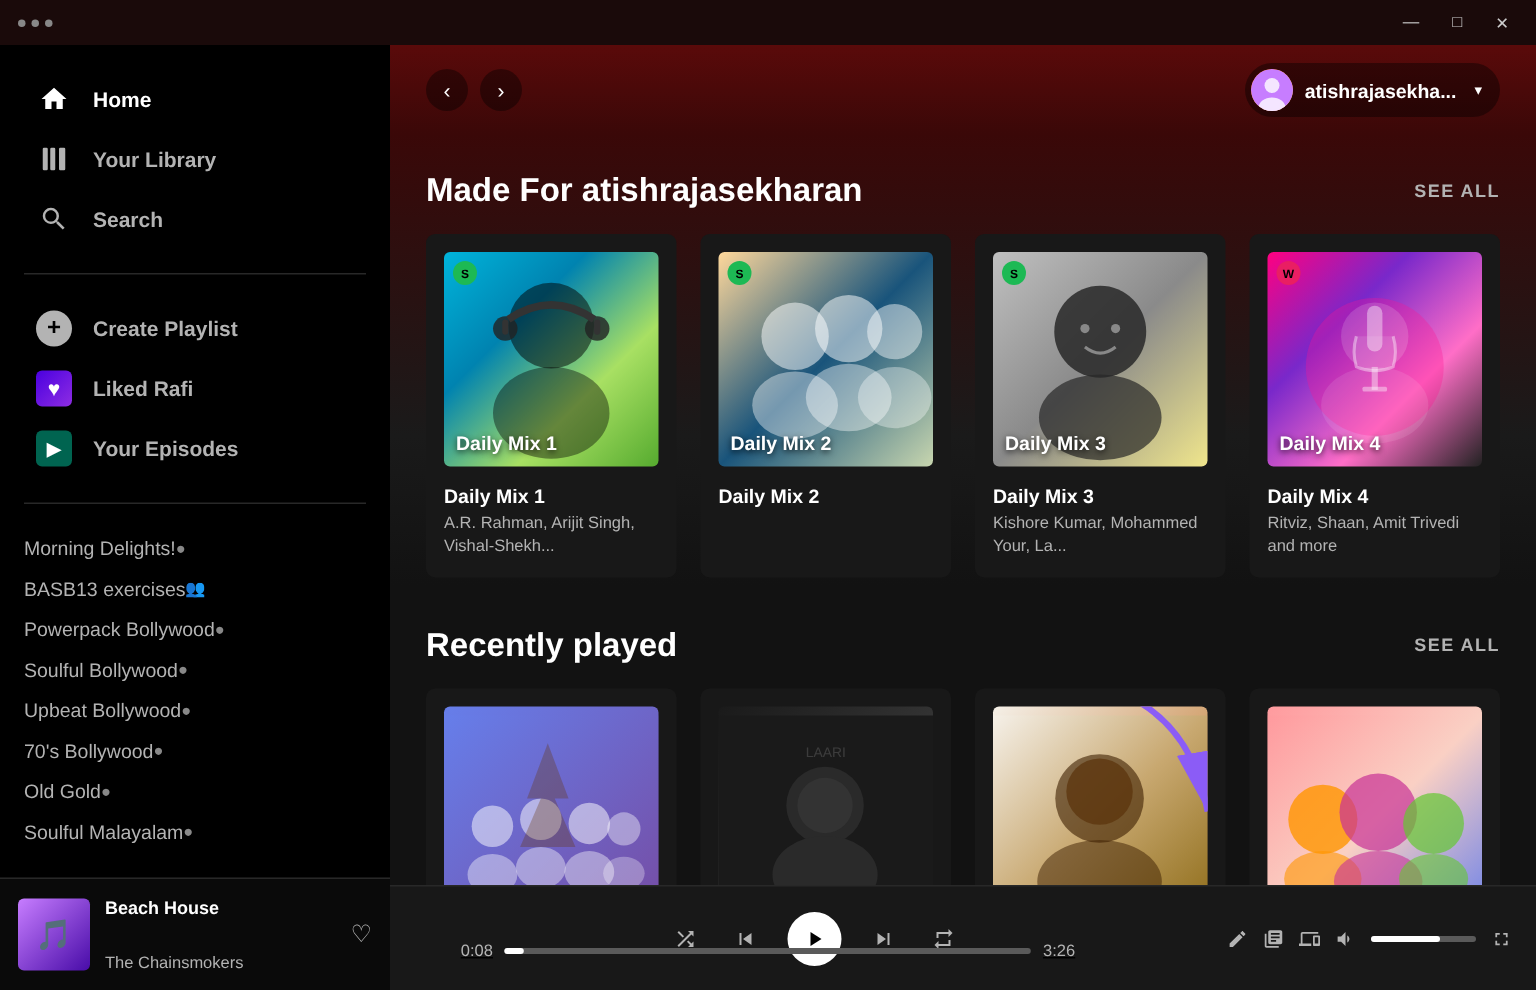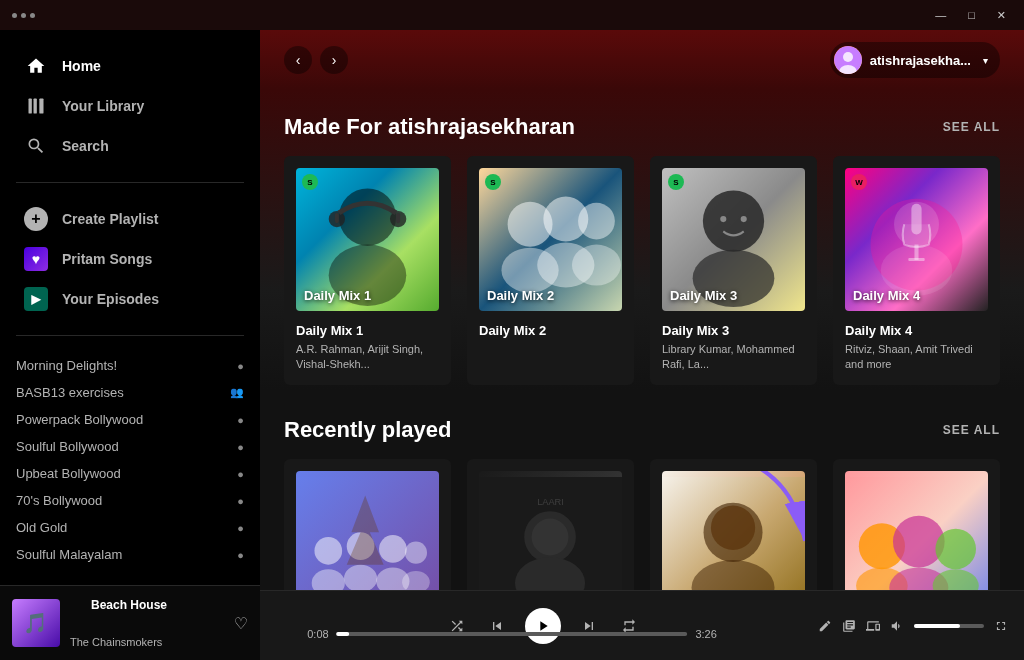--- a/index.html
+++ b/index.html
@@ -144,21 +144,20 @@
       flex: 1;
       overflow-y: auto;
       padding: 8px 0;
     }
     .playlist-list::-webkit-scrollbar { width: 4px; }
     .playlist-list::-webkit-scrollbar-thumb { background: #555; border-radius: 2px; }
 
     .playlist-item {
       display: flex;
       align-items: center;
-      justify-content: space-between;
       padding: 6px 16px;
       color: #b3b3b3;
       font-size: 13px;
       cursor: pointer;
     }
     .playlist-item-icon {
       color: #888;
       font-size: 11px;
     }
 
@@ -183,21 +182,20 @@
       font-size: 20px;
     }
     .np-info { flex: 1; min-width: 0; }
     .np-title {
       color: #fff;
       font-size: 12px;
       font-weight: 600;
       white-space: nowrap;
       overflow: hidden;
       text-overflow: ellipsis;
-      margin-left: 21px;
     }
     .np-artist {
       color: #b3b3b3;
       font-size: 11px;
       margin-top: 24px;
     }
     .np-heart {
       color: #b3b3b3;
       font-size: 16px;
       cursor: pointer;
@@ -545,21 +543,21 @@
 
     <div class="sidebar-divider"></div>
 
     <div class="sidebar-actions">
       <div class="action-item">
         <div class="action-icon-circle">+</div>
         <span>Create Playlist</span>
       </div>
       <div class="action-item">
         <div class="action-icon-heart">♥</div>
-        <span>Pritam Songs</span>
+        <span>Liked Rafi</span>
       </div>
       <div class="action-item">
         <div class="action-icon-podcast">▶</div>
         <span>Your Episodes</span>
       </div>
     </div>
 
     <div class="sidebar-divider"></div>
 
     <div class="playlist-list">
@@ -678,21 +676,21 @@
                 <circle cx="70" cy="52" r="30" fill="rgba(40,40,40,0.85)"></circle>
                 <ellipse cx="70" cy="108" rx="40" ry="28" fill="rgba(40,40,40,0.7)"></ellipse>
 
                 <circle cx="60" cy="50" r="3" fill="#888"></circle>
                 <circle cx="80" cy="50" r="3" fill="#888"></circle>
                 <path d="M60 62 Q70 70 80 62" stroke="#888" stroke-width="2" fill="none"></path>
               </svg>
               <span class="card-cover-label">Daily Mix 3</span>
             </div>
             <div class="card-title">Daily Mix 3</div>
-            <div class="card-subtitle">Library Kumar, Mohammed Rafi, La...</div>
+            <div class="card-subtitle">Kishore Kumar, Mohammed Your, La...</div>
           </div>
 
           <div class="music-card">
             <div class="card-cover dm4-cover">
               <div class="spotify-badge" style="background:#e91e63;">W</div>
               <svg width="100%" height="100%" viewBox="0 0 140 140" style="position:absolute;inset:0;" preserveAspectRatio="xMidYMid meet">
                 <circle cx="70" cy="75" r="45" fill="rgba(255,20,147,0.3)"></circle>
                 <circle cx="70" cy="55" r="22" fill="rgba(255,255,255,0.15)"></circle>
                 <ellipse cx="70" cy="100" rx="35" ry="25" fill="rgba(255,255,255,0.1)"></ellipse>
 
@@ -832,21 +830,21 @@
             <path d="M6 18l8.5-6L6 6v12zM16 6v12h2V6h-2z"></path>
           </svg>
         </button>
         <button class="control-btn">
           <svg width="16" height="16" viewBox="0 0 24 24" fill="currentColor">
             <path d="M7 7h10v3l4-4-4-4v3H5v6h2V7zm10 10H7v-3l-4 4 4 4v-3h12v-6h-2v4z"></path>
           </svg>
         </button>
       </div>
 
-      <div class="progress-section" style="position:absolute;left:50%;transform:translateX(-50%);width:40%;margin-top:16px;">
+      <div class="progress-section" style="position:absolute;left:50%;transform:translateX(-50%);width:40%;margin-top:16px;text-decoration:underline;">
         <span class="time-label">0:08</span>
         <div class="progress-bar">
           <div class="progress-fill" style="width: 3.6%;"></div>
         </div>
         <span class="time-label">3:26</span>
       </div>
 
       <div class="player-right" style="margin-left:auto;">
         <button class="player-right-btn">
           <svg width="14" height="14" viewBox="0 0 24 24" fill="currentColor">

